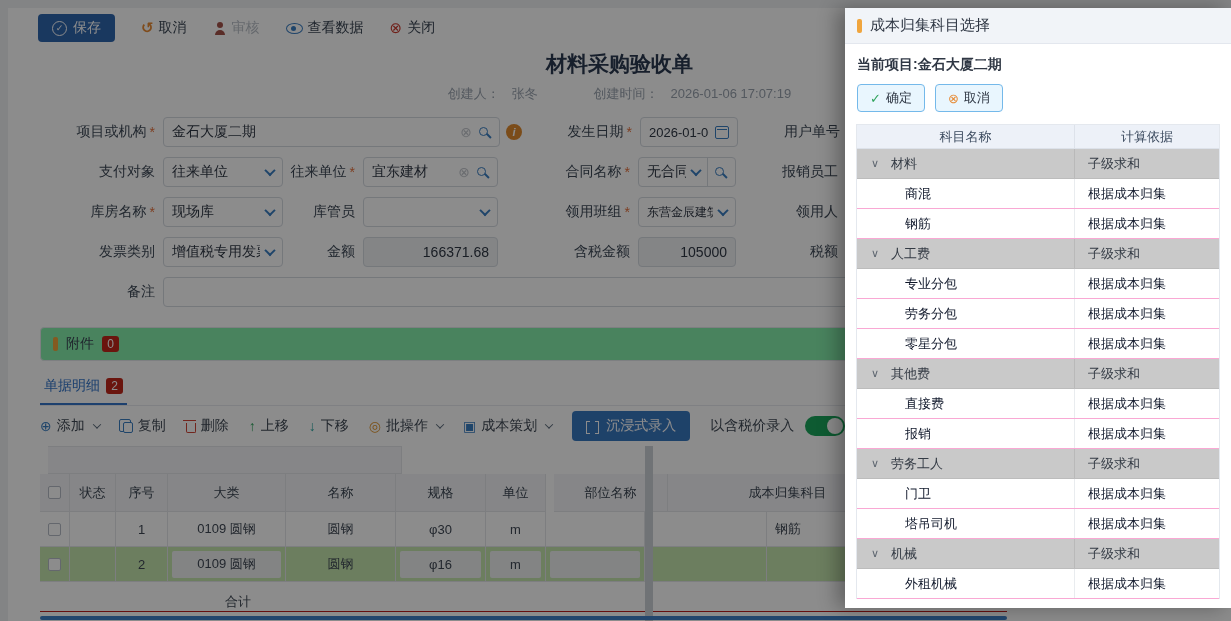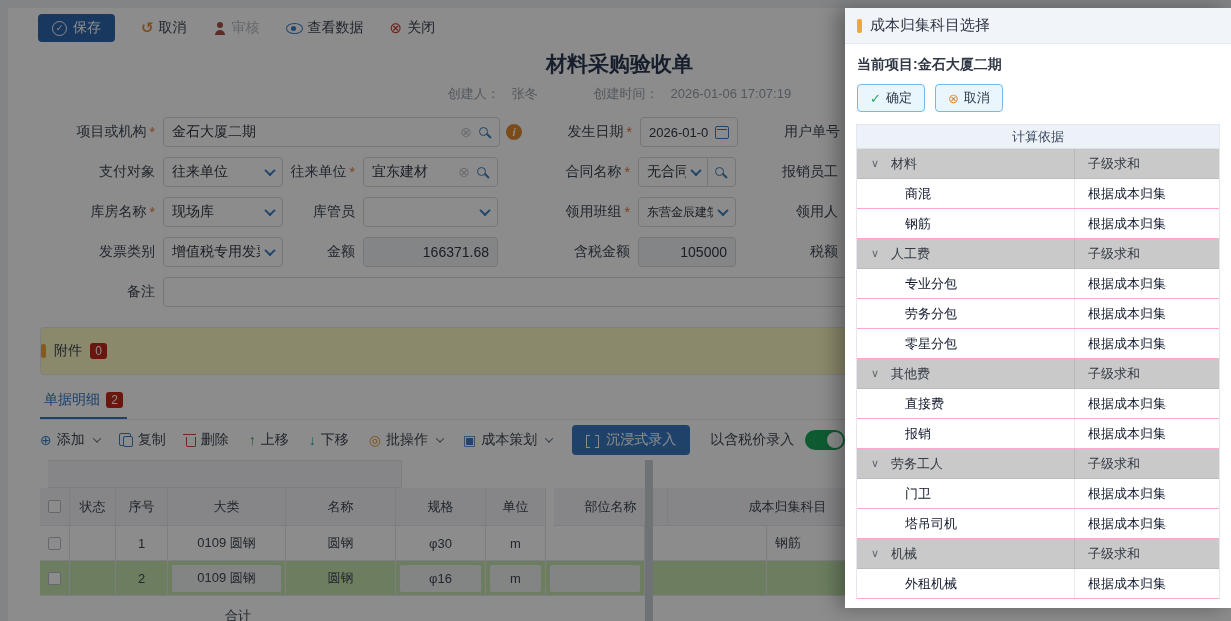--- a/index.html
+++ b/index.html
@@ -43,22 +43,22 @@
   .clear-ic { color:#c3c7cd; font-size:14px; margin-left:4px; flex:none; }
   .mag { position:relative; width:9px; height:9px; border:1.5px solid #3a7ec2; border-radius:50%; flex:none; margin:0 3px 2px 7px; }
   .mag::after { content:""; position:absolute; width:6px; height:1.5px; background:#3a7ec2; transform:rotate(45deg); right:-5px; bottom:-2px; }
   .vdiv { width:1px; height:28px; background:#d5dae1; margin-left:7px; flex:none; }
   .cal { position:relative; width:14px; height:13px; border:1.5px solid #3a7ec2; border-radius:2px; flex:none; margin-left:6px; }
   .cal::before { content:""; position:absolute; left:1px; right:1px; top:2px; height:1.5px; background:#3a7ec2; }
   .info-ic { display:inline-flex; align-items:center; justify-content:center; width:16px; height:16px; border-radius:50%;
     background:#e08a2e; color:#fff; font-size:11px; font-style:italic; font-weight:bold; margin-left:6px; flex:none; }
 
   
-  .attach-bar { display:flex; align-items:center; gap:8px; margin:20px 16px 0 32px; height:48px;
-    background:#fef9c3; border:1px solid #e4e7ec; border-radius:4px; }
+  .attach-bar { display:flex; align-items:center; gap:8px; margin:20px 16px 0 32px; height:34px;
+    background:#86efac; border:1px solid #e4e7ec; border-radius:4px; padding-left:12px; }
   .orange-bar { width:5px; height:14px; border-radius:2px; background:#f0a53d; flex:none; }
   .attach-label { font-size:14px; color:#3a4553; }
   .badge { display:inline-flex; align-items:center; justify-content:center; min-width:17px; height:16px;
     background:#c1271b; color:#fff; font-size:12px; border-radius:3px; padding:0 4px; }
   .tabs { display:flex; margin:12px 0 0 32px; border-bottom:1px solid #e8eaee; }
   .tab { display:inline-flex; align-items:center; gap:6px; padding:4px 4px 8px 4px; font-size:14px;
     color:#3576c9; border-bottom:2px solid #3576c9; cursor:pointer; }
 
   
   .grid-toolbar { display:flex; align-items:center; gap:20px; margin-left:32px; height:40px; font-size:14px; color:#3f4854; }
@@ -429,20 +429,21 @@
         <span class="ok">✓</span>
         <span>确定</span>
       </button>
       <button class="pbtn">
         <span class="no">⊗</span>
         <span>取消</span>
       </button>
     </div>
     <div class="ptable">
       <div class="phead">
+        <div class="pc1" style="justify-content:center">科目名称</div>
         <div style="flex:1">计算依据</div>
       </div>
       <div id="panel-rows">
           <div class="prow pgroup">
             <div class="pc1">
               <span class="tchev">∨</span>
               <span class="pname">材料</span>
             </div>
             <div class="pc2">子级求和</div>
           </div>

